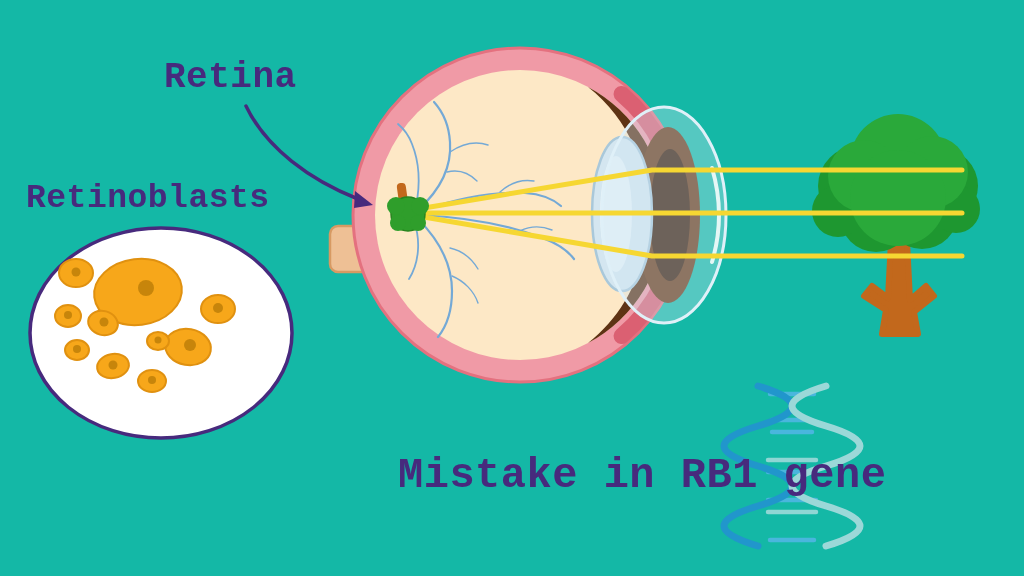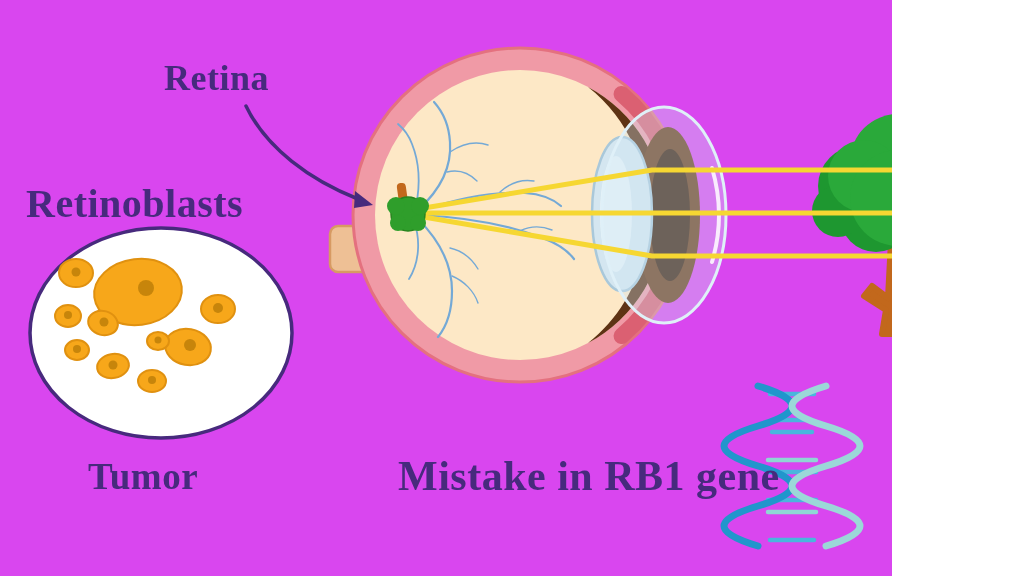--- a/index.html
+++ b/index.html
@@ -1,33 +1,33 @@
 <!DOCTYPE html>
 <html><head>
 <meta charset="utf-8">
 <style>
   html,body{margin:0;padding:0;background:#ffffff;}
   .stage{
     position:relative;
-    width:892px;height:576px;
-    background:#d946ef;
+    width:1024px;height:576px;
+    background:#14b8a6;
     overflow:hidden;
-    font-family:Liberation Serif, serif;
+    font-family:Liberation Mono, monospace;
   }
   .stage svg{position:absolute;left:0;top:0;}
   .lbl{
     position:absolute;
     color:#472a7d;
     font-weight:800;
     letter-spacing:0.5px;
     white-space:nowrap;
     user-select:none;
   }
   .lbl-retina{left:164px;top:57px;font-size:36px;}
-  .lbl-retinoblasts{left:26px;top:180px;font-size:40px;}
+  .lbl-retinoblasts{left:26px;top:180px;font-size:33px;}
   .lbl-tumor{left:88px;top:455px;font-size:37px;}
   .lbl-gene{left:398px;top:452px;font-size:42px;}
 </style>
 </head>
 <body>
 
 <div class="stage">
 
   <svg width="1024" height="576" viewBox="0 0 1024 576">
 
@@ -149,15 +149,14 @@
         <line x1="768" y1="512" x2="816" y2="512" stroke="#8fd6d4"></line>
         <line x1="770" y1="540" x2="814" y2="540"></line>
       </g>
       <path d="M758,386 Q826,406 758,426 T758,466 T758,506 T758,546" stroke="#2196cc" stroke-width="7"></path>
       <path d="M826,386 Q758,406 826,426 T826,466 T826,506 T826,546" stroke="#9bd8d8" stroke-width="7"></path>
     </g>
   </svg>
 
   <div class="lbl lbl-retina">Retina</div>
   <div class="lbl lbl-retinoblasts">Retinoblasts</div>
-  <div class="lbl lbl-tumor">Tumor</div>
   <div class="lbl lbl-gene">Mistake in RB1 gene</div>
 </div>
 
 </body></html>

